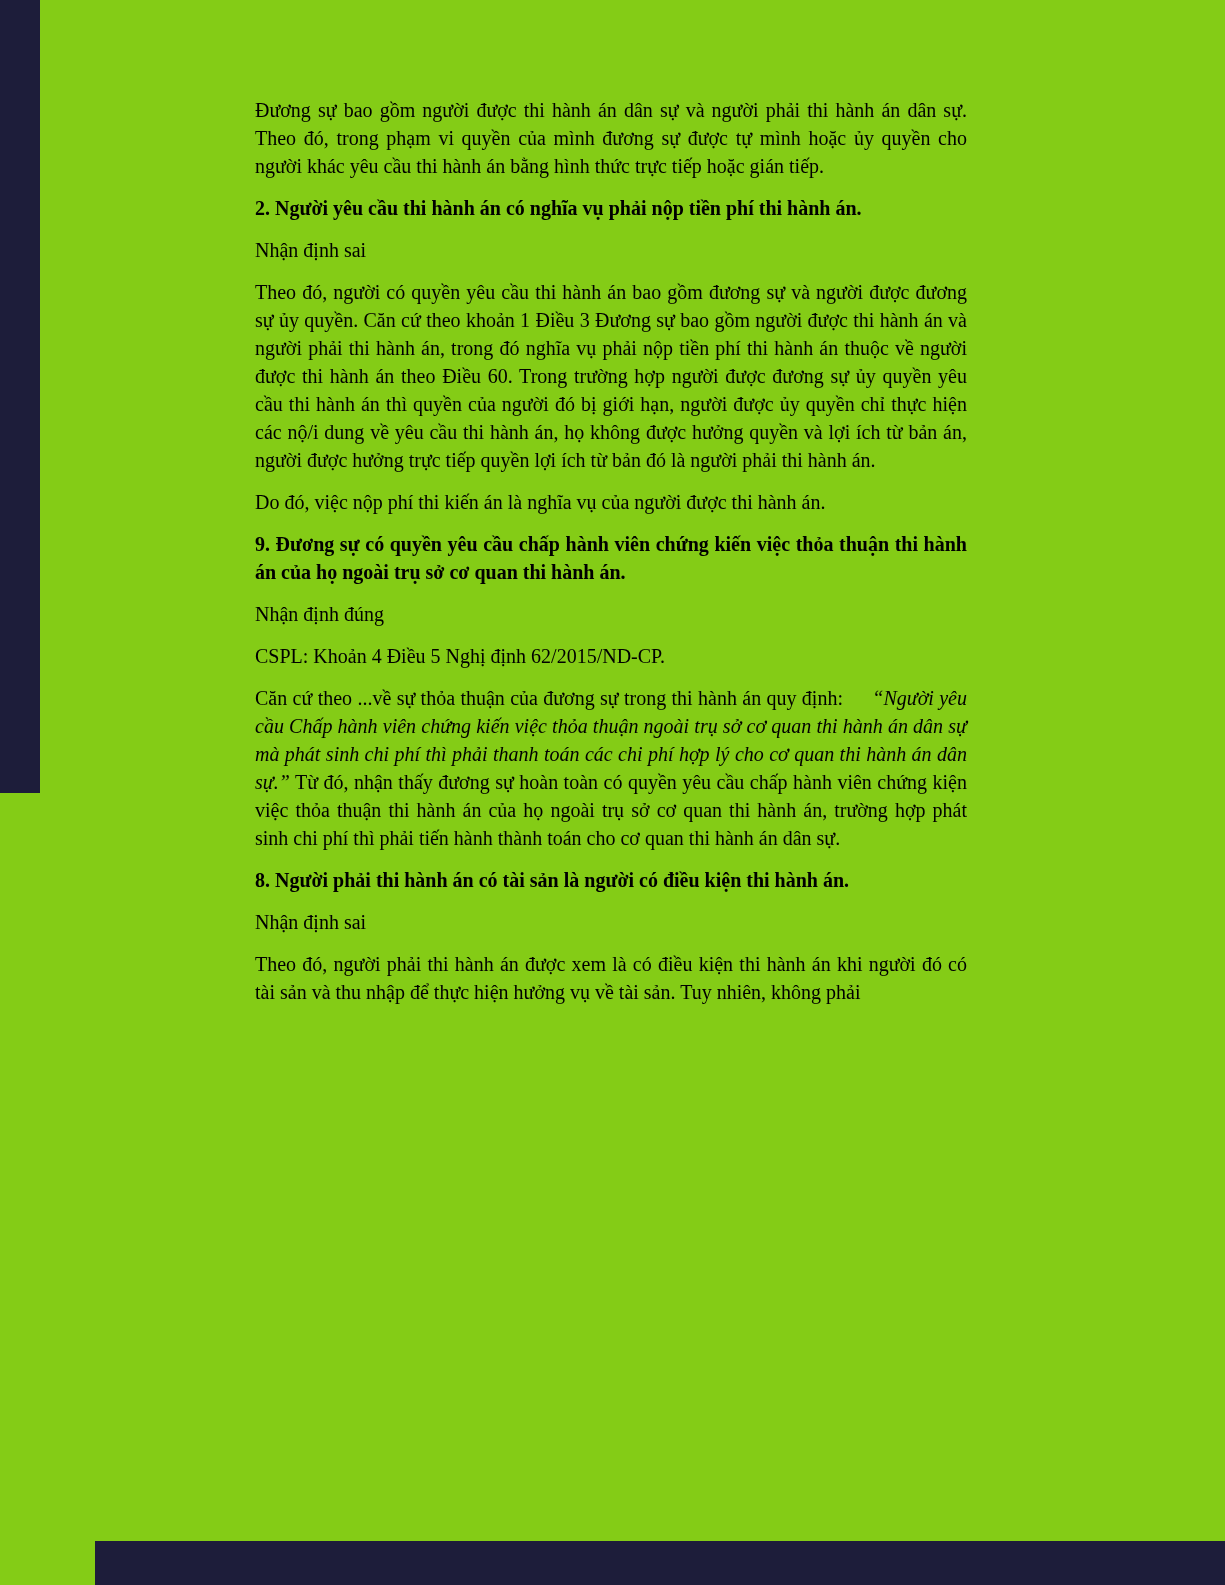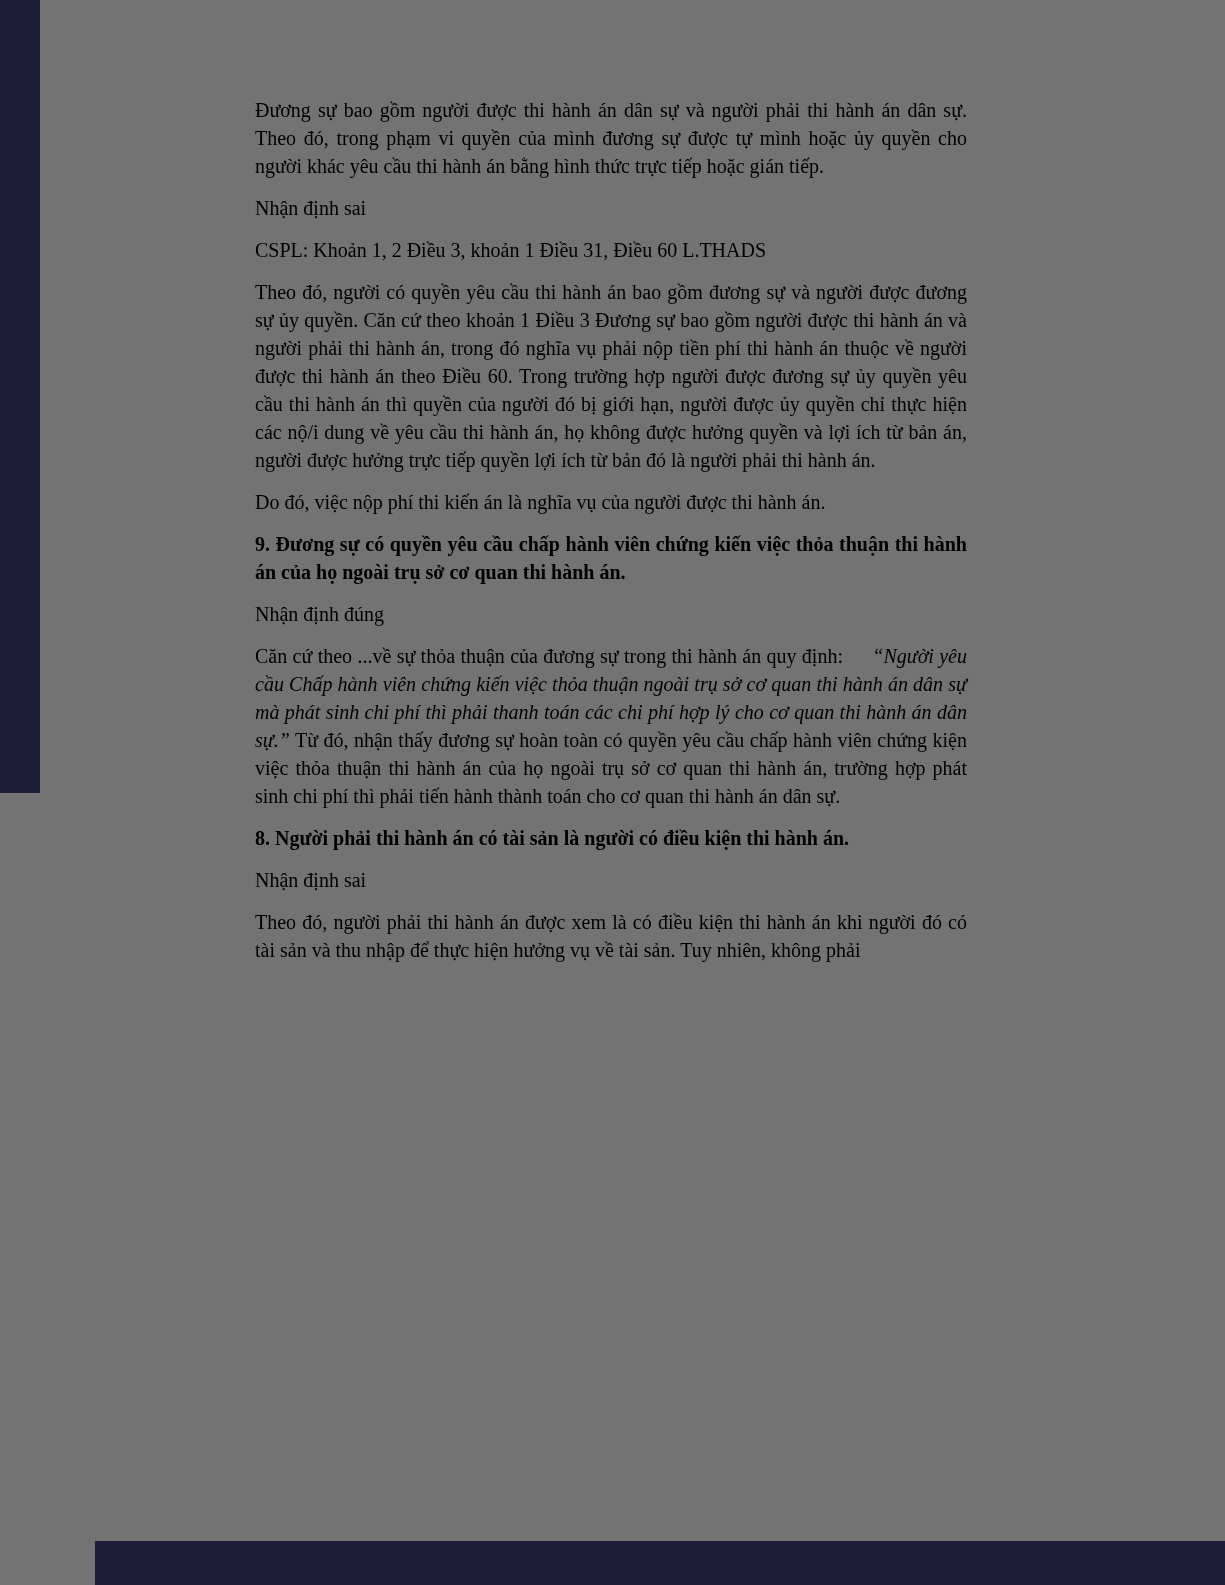--- a/index.html
+++ b/index.html
@@ -36,29 +36,30 @@
     margin-bottom: 14px;
   }
   .block.heading {
     font-weight: bold;
   }
   .run-italic { font-style: italic; margin-left: 24px; }
 </style>
 </head>
 <body>
 
-<div class="viewport" style="background: #737373;">
+<div class="viewport" style="background: #84cc16;">
   <div class="edge-left" style="background: rgb(29, 29, 58);"></div>
   <div class="edge-bottom" style="background: rgb(29, 29, 58);"></div>
   <div class="page-content" id="doc-content" style="color: rgb(0, 0, 0);">
       <p class="block paragraph"><span>Đương sự bao gồm người được thi hành án dân sự và người phải thi hành án dân sự. Theo đó, trong phạm vi quyền của mình đương sự được tự mình hoặc ủy quyền cho người khác yêu cầu thi hành án bằng hình thức trực tiếp hoặc gián tiếp.</span></p>
+      <p class="block heading"><span>2. Người yêu cầu thi hành án có nghĩa vụ phải nộp tiền phí thi hành án.</span></p>
       <p class="block paragraph"><span>Nhận định sai</span></p>
-      <p class="block paragraph"><span>CSPL: Khoản 1, 2 Điều 3, khoản 1 Điều 31, Điều 60 L.THADS</span></p>
       <p class="block paragraph"><span>Theo đó, người có quyền yêu cầu thi hành án bao gồm đương sự và người được đương sự ủy quyền. Căn cứ theo khoản 1 Điều 3 Đương sự bao gồm người được thi hành án và người phải thi hành án, trong đó nghĩa vụ phải nộp tiền phí thi hành án thuộc về người được thi hành án theo Điều 60. Trong trường hợp người được đương sự ủy quyền yêu cầu thi hành án thì quyền của người đó bị giới hạn, người được ủy quyền chỉ thực hiện các nộ/i dung về yêu cầu thi hành án, họ không được hưởng quyền và lợi ích từ bản án, người được hưởng trực tiếp quyền lợi ích từ bản đó là người phải thi hành án.</span></p>
       <p class="block paragraph"><span>Do đó, việc nộp phí thi kiến án là nghĩa vụ của người được thi hành án.</span></p>
       <p class="block heading"><span>9. Đương sự có quyền yêu cầu chấp hành viên chứng kiến việc thỏa thuận thi hành án của họ ngoài trụ sở cơ quan thi hành án.</span></p>
       <p class="block paragraph"><span>Nhận định đúng</span></p>
+      <p class="block paragraph"><span>CSPL: Khoản 4 Điều 5 Nghị định 62/2015/ND-CP.</span></p>
       <p class="block paragraph"><span>Căn cứ theo ...về sự thỏa thuận của đương sự trong thi hành án quy định: </span><span class="run-italic">“Người yêu cầu Chấp hành viên chứng kiến việc thỏa thuận ngoài trụ sở cơ quan thi hành án dân sự mà phát sinh chi phí thì phải thanh toán các chi phí hợp lý cho cơ quan thi hành án dân sự.”</span><span> Từ đó, nhận thấy đương sự hoàn toàn có quyền yêu cầu chấp hành viên chứng kiện việc thỏa thuận thi hành án của họ ngoài trụ sở cơ quan thi hành án, trường hợp phát sinh chi phí thì phải tiến hành thành toán cho cơ quan thi hành án dân sự.</span></p>
       <p class="block heading"><span>8. Người phải thi hành án có tài sản là người có điều kiện thi hành án.</span></p>
       <p class="block paragraph"><span>Nhận định sai</span></p>
       <p class="block paragraph"><span>Theo đó, người phải thi hành án được xem là có điều kiện thi hành án khi người đó có tài sản và thu nhập để thực hiện hưởng vụ về tài sản. Tuy nhiên, không phải</span></p>
     </div>
 </div>
 
 </body></html>

